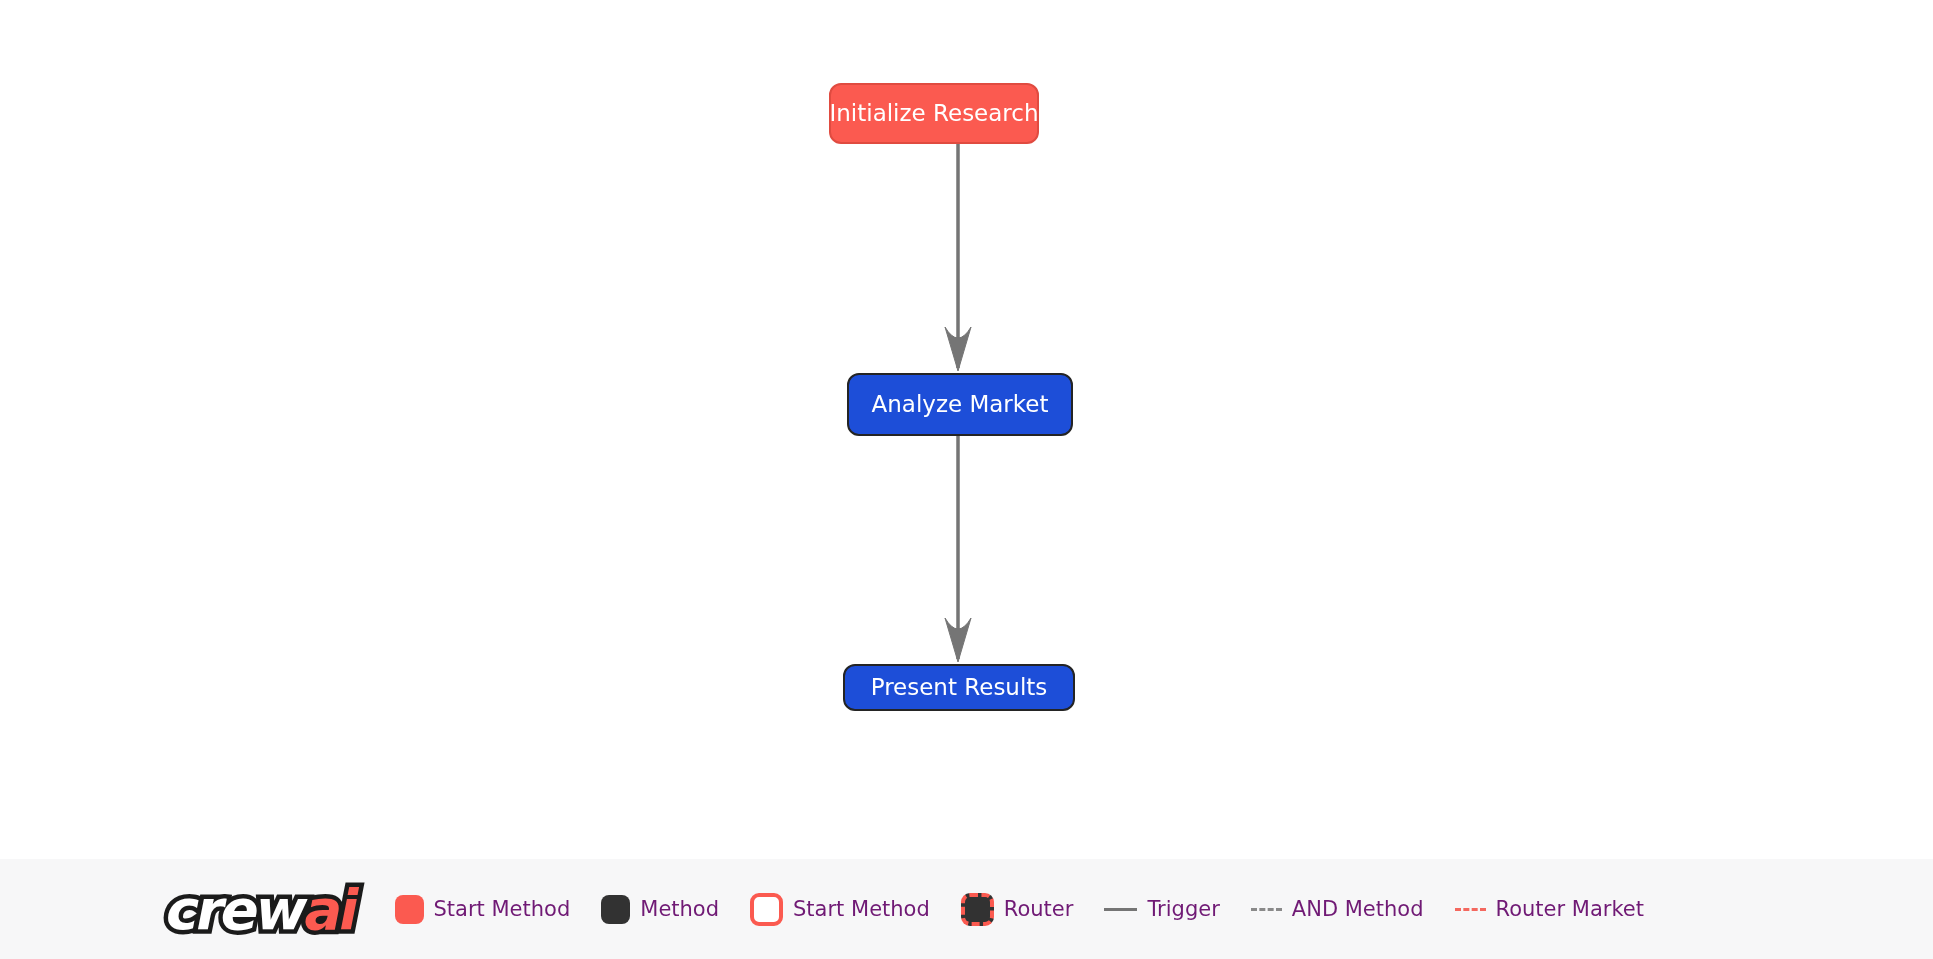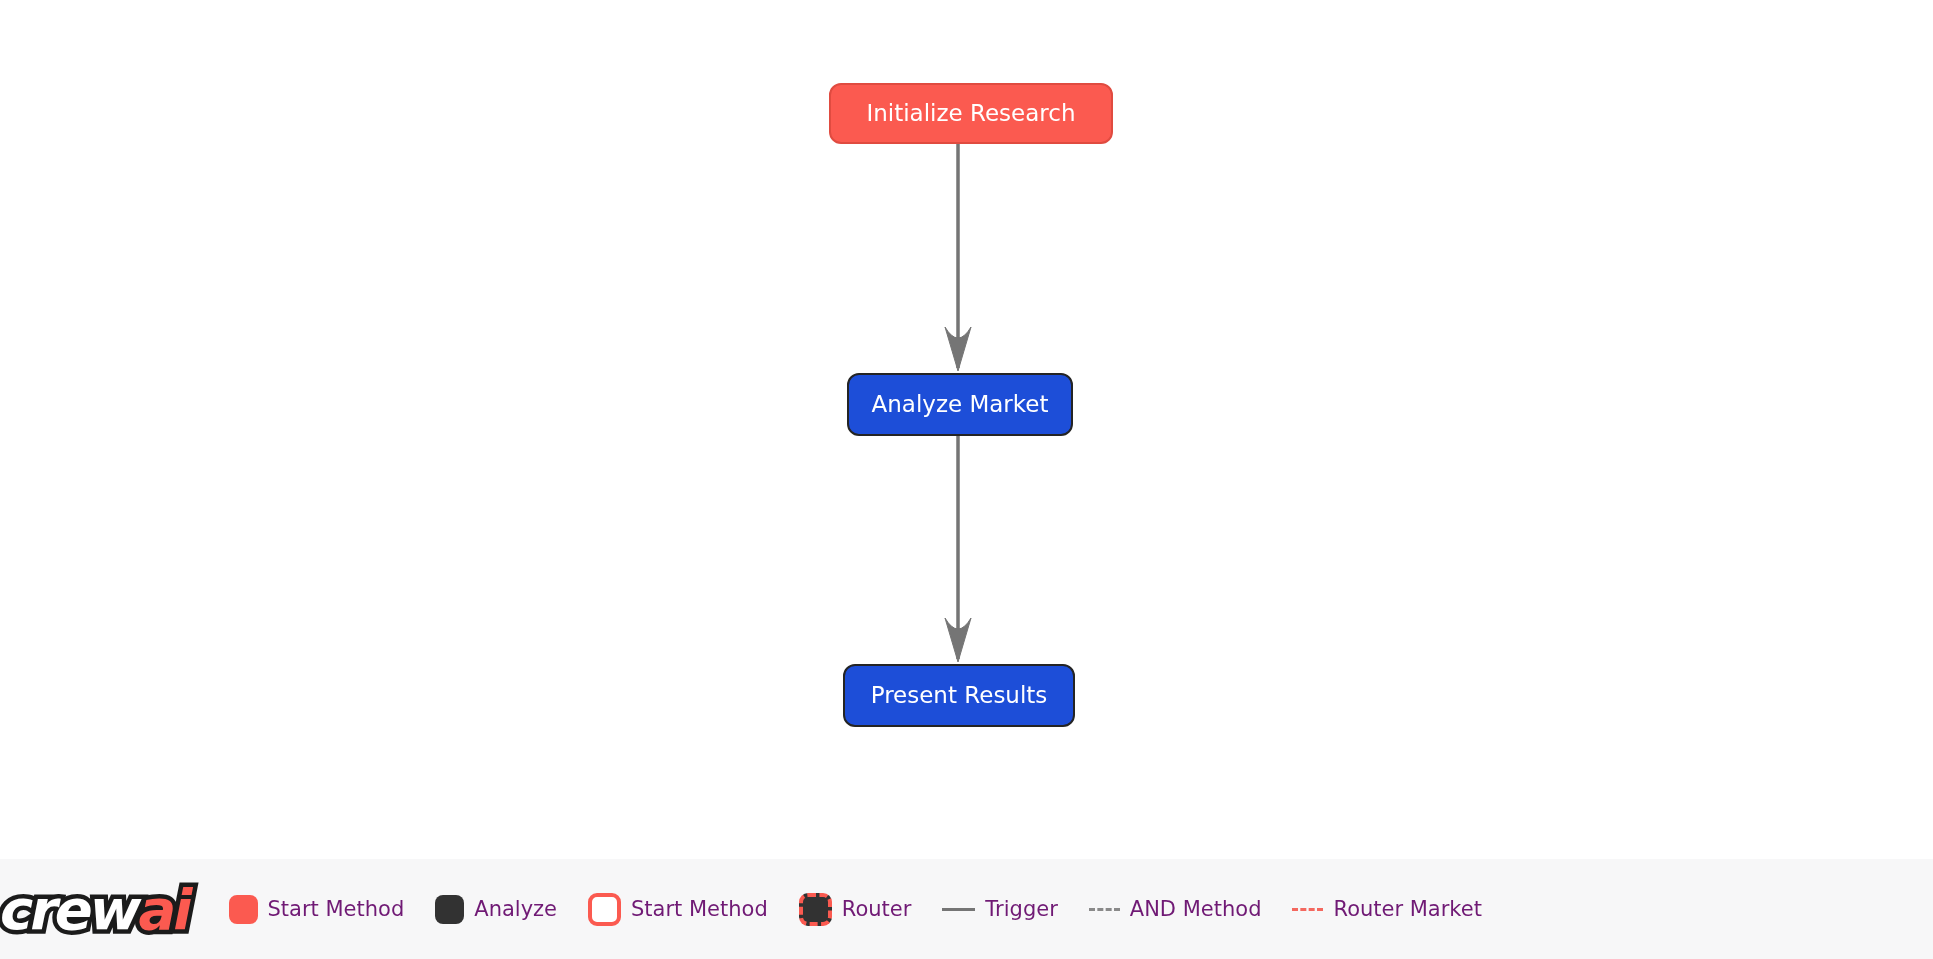--- a/index.html
+++ b/index.html
@@ -39,20 +39,21 @@
   }
 
   
   .legend-bar {
     position: absolute;
     left: 0; right: 0; bottom: 0;
     height: 100px;
     background: #F7F7F8;
     display: flex;
     align-items: center;
+    padding-left: 166px;
     box-sizing: border-box;
     gap: 31px;
   }
   .logo {
     font-style: italic;
     font-weight: bold;
     font-size: 56px;
     letter-spacing: -3px;
     white-space: nowrap;
     -webkit-text-stroke: 9px #1b1b1b;
@@ -89,41 +90,41 @@
 
   <svg class="edges-svg" width="1933" height="859" viewBox="0 0 1933 859">
 
     <line x1="958" y1="144" x2="958" y2="368" stroke="#757575" stroke-width="3.5"></line>
     <path d="M 958 371 L 945 327 Q 958 349 971 327 Z" fill="#757575" stroke="#757575" stroke-width="1"></path>
 
     <line x1="958" y1="436" x2="958" y2="659" stroke="#757575" stroke-width="3.5"></line>
     <path d="M 958 662 L 945 618 Q 958 640 971 618 Z" fill="#757575" stroke="#757575" stroke-width="1"></path>
   </svg>
 
-  <div class="node node-start" style="left:829px; top:83px; width:284px; height:61px;">Initialize Research</div>
+  <div class="node node-start" style="left:829px; top:83px; width:210px; height:61px;">Initialize Research</div>
 
   <div class="node node-method" style="left:847px; top:373px; width:226px; height:63px;">Analyze Market</div>
 
-  <div class="node node-method" style="left:843px; top:664px; width:232px; height:63px;">Present Results</div>
+  <div class="node node-method" style="left:843px; top:664px; width:232px; height:47px;">Present Results</div>
 </div>
 
 <div class="legend-bar">
 
   <div class="logo">
     <span class="crew">crew</span><span class="ai">ai</span>
   </div>
 
   <div class="legend-item">
     <span class="sw sw-square sw-start"></span>
     <span>Start Method</span>
   </div>
 
   <div class="legend-item">
     <span class="sw sw-square sw-method"></span>
-    <span>Analyze</span>
+    <span>Method</span>
   </div>
 
   <div class="legend-item">
     <span class="sw sw-crew"></span>
     <span>Start Method</span>
   </div>
 
   <div class="legend-item">
     <span class="sw sw-router"></span>
     <span>Router</span>

